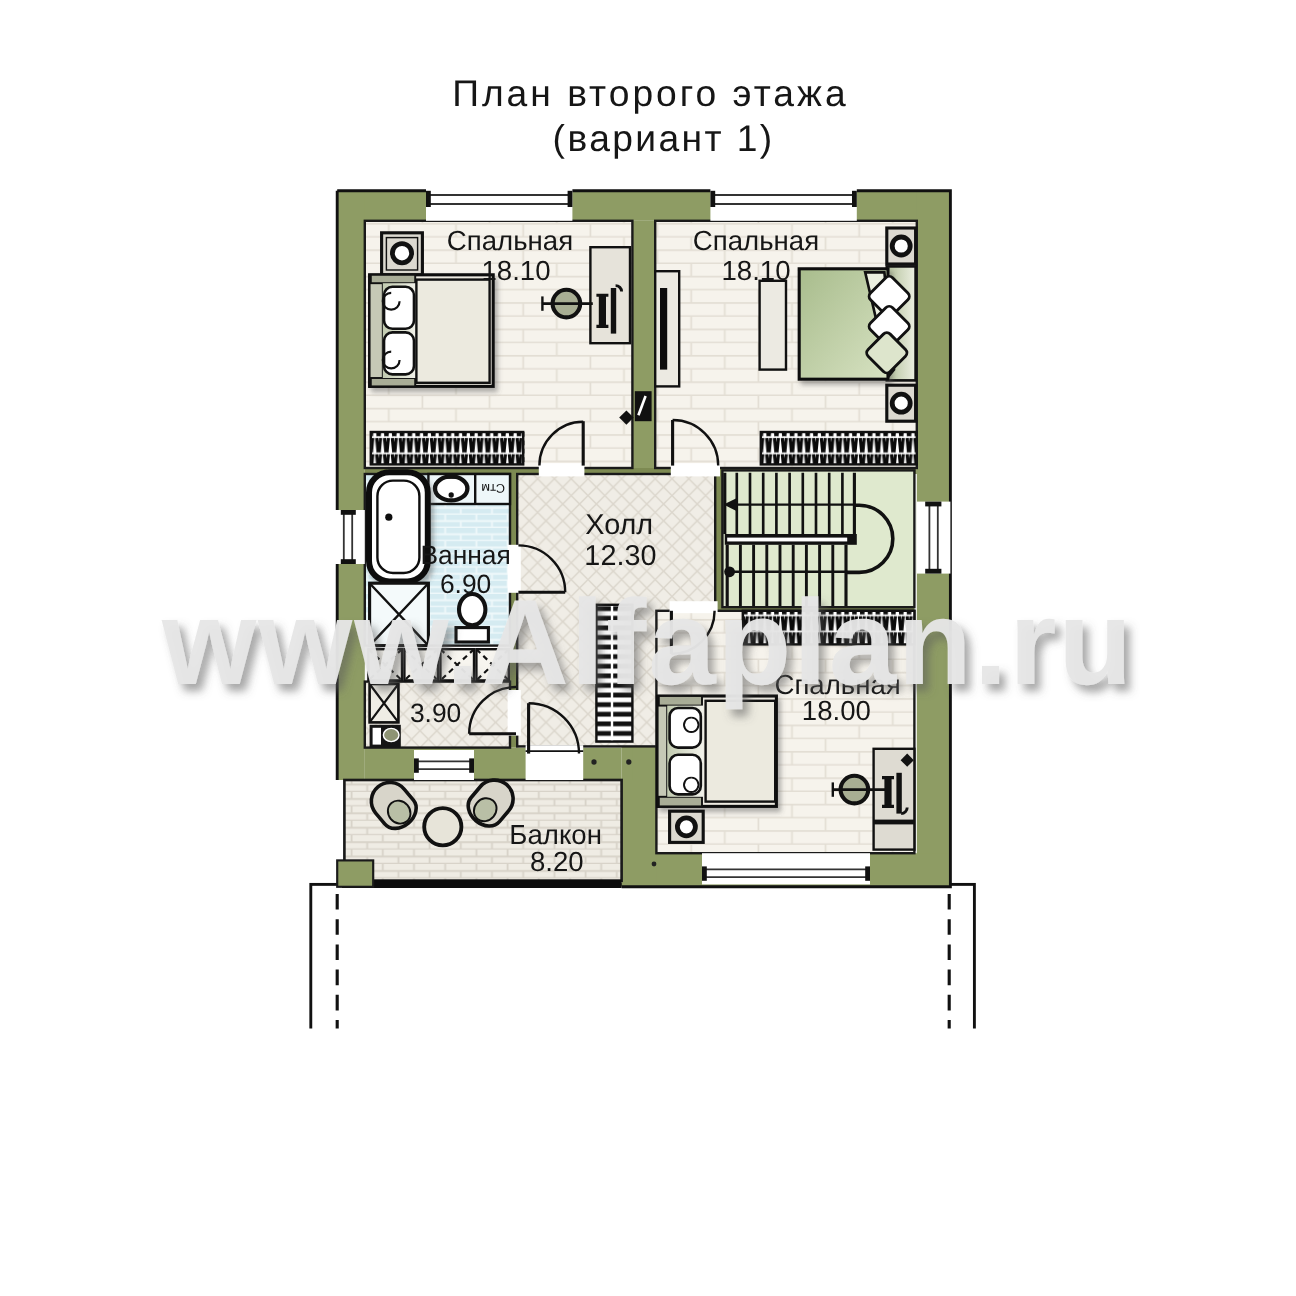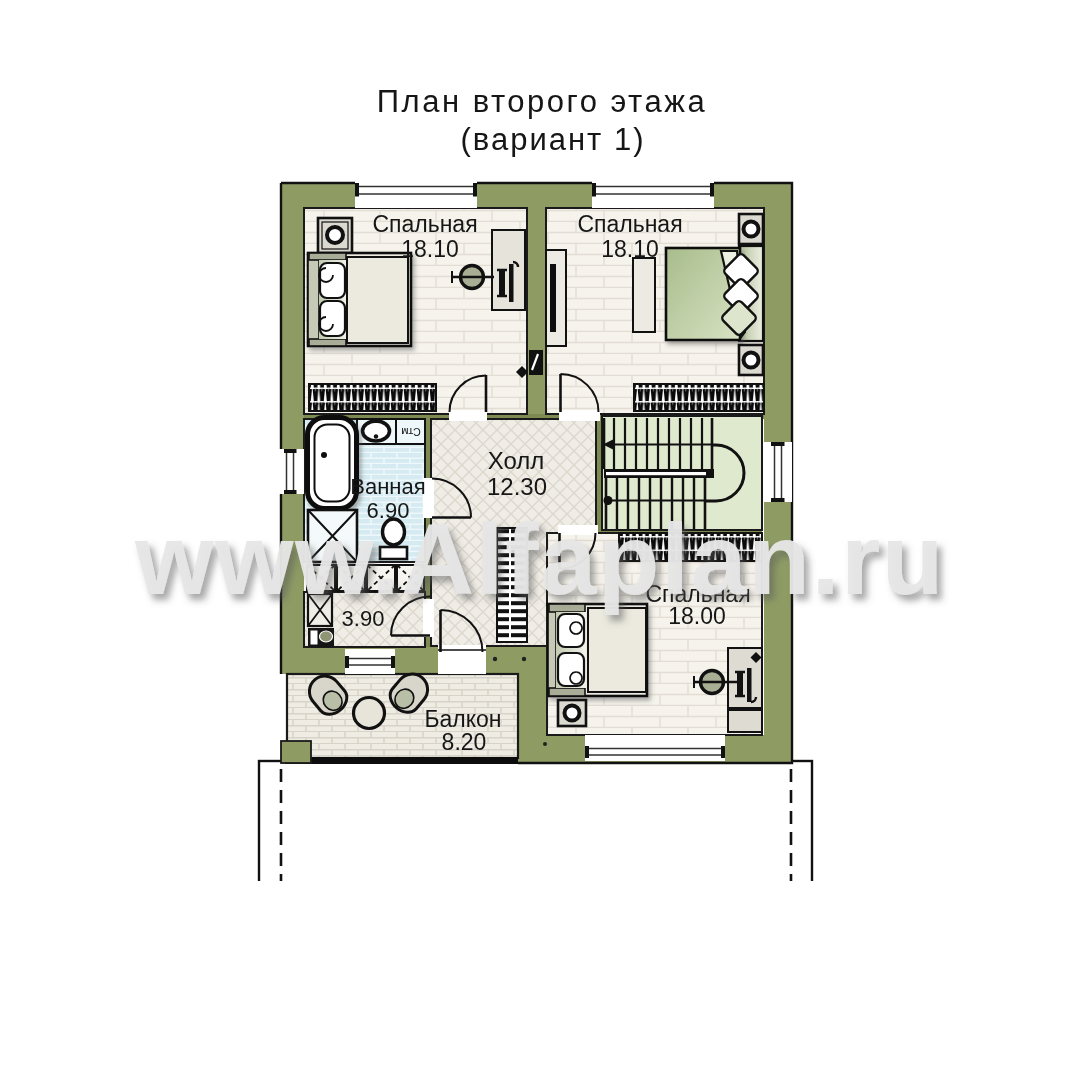--- a/index.html
+++ b/index.html
@@ -1,16 +1,16 @@
 <!DOCTYPE html>
 <html><head>
 <meta charset="utf-8">
 <style>
   html,body{margin:0;padding:0;background:#fff;}
-  #page{width:1080px;height:857px;position:relative;font-family:"Liberation Sans",sans-serif;margin-top:24px;}
+  #page{width:1080px;height:857px;position:relative;font-family:"Liberation Sans",sans-serif;}
   svg{display:block;}
   text{font-family:"Liberation Sans",sans-serif;}
 </style>
 </head>
 <body>
 <div id="page">
 <svg width="1080" height="1080" viewBox="0 0 1080 1080">
 <defs>
 
   <pattern id="wood" width="56" height="22" patternUnits="userSpaceOnUse">

